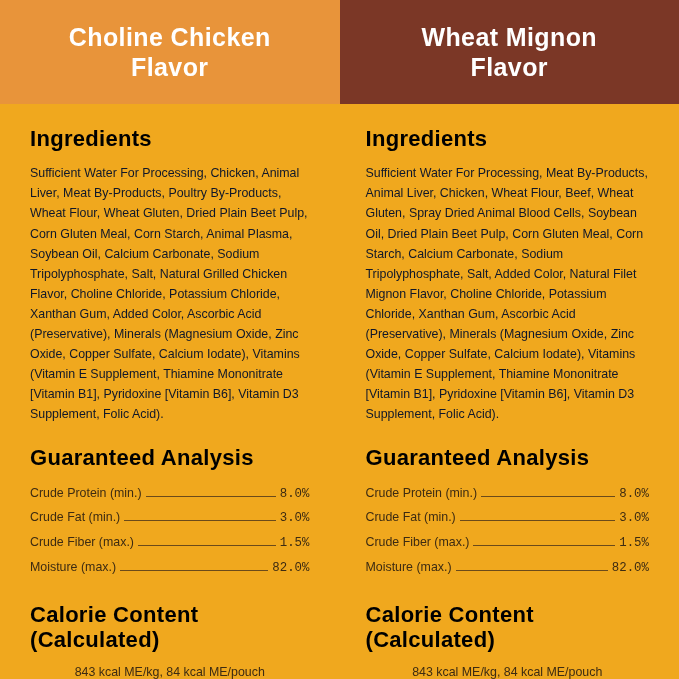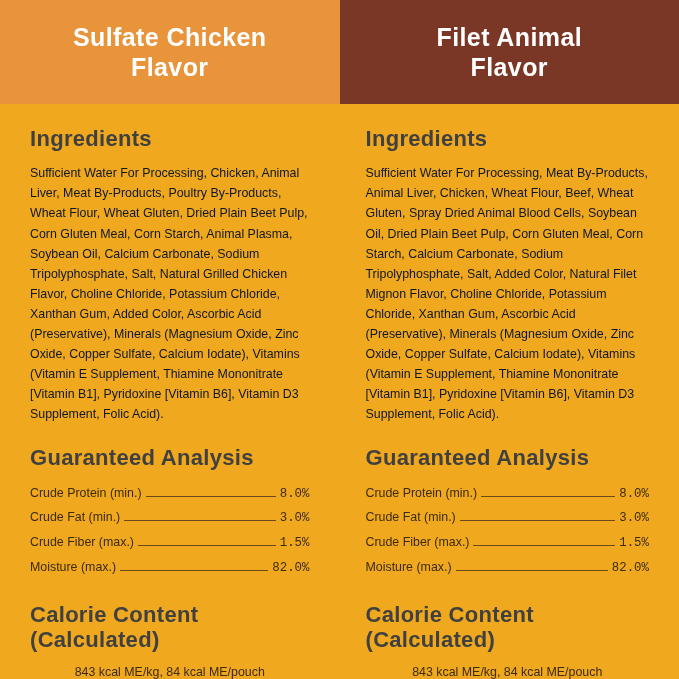--- a/index.html
+++ b/index.html
@@ -52,21 +52,21 @@
   }
   .col {
     flex: 1 1 50%;
     padding: 22px 30px 10px 30px;
   }
   .col.right { padding-left: 26px; }
   h2.section-title {
     margin: 0 0 12px 0;
     font-size: 22px;
     font-weight: bold;
-    color: #404040;
+    color: #000000;
     letter-spacing: 0.3px;
     line-height: 1.15;
   }
   h2.section-title.two-line { margin-bottom: 10px; }
   .ingredients-text {
     font-size: 12.4px;
     line-height: 1.62;
     color: #0f172a;
     margin: 0 0 20px 0;
     max-width: 285px;
@@ -104,25 +104,25 @@
   }
   .calorie-block { margin-top: 4px; }
 </style>
 </head>
 <body>
 
 <div class="page">
 
   <div class="headers">
     <div class="header-cell left">
-      <div class="line">Sulfate Chicken</div>
+      <div class="line">Choline Chicken</div>
       <div class="line">Flavor</div>
     </div>
     <div class="header-cell right">
-      <div class="line">Filet Animal</div>
+      <div class="line">Wheat Mignon</div>
       <div class="line">Flavor</div>
     </div>
   </div>
 
   <div class="columns">
 
     <div class="col left">
 
       <h2 class="section-title">Ingredients</h2>
       <p class="ingredients-text">Sufficient Water For Processing, Chicken, Animal Liver, Meat By-Products, Poultry By-Products, Wheat Flour, Wheat Gluten, Dried Plain Beet Pulp, Corn Gluten Meal, Corn Starch, Animal Plasma, Soybean Oil, Calcium Carbonate, Sodium Tripolyphosphate, Salt, Natural Grilled Chicken Flavor, Choline Chloride, Potassium Chloride, Xanthan Gum, Added Color, Ascorbic Acid (Preservative), Minerals (Magnesium Oxide, Zinc Oxide, Copper Sulfate, Calcium Iodate), Vitamins (Vitamin E Supplement, Thiamine Mononitrate [Vitamin B1], Pyridoxine [Vitamin B6], Vitamin D3 Supplement, Folic Acid).</p>

